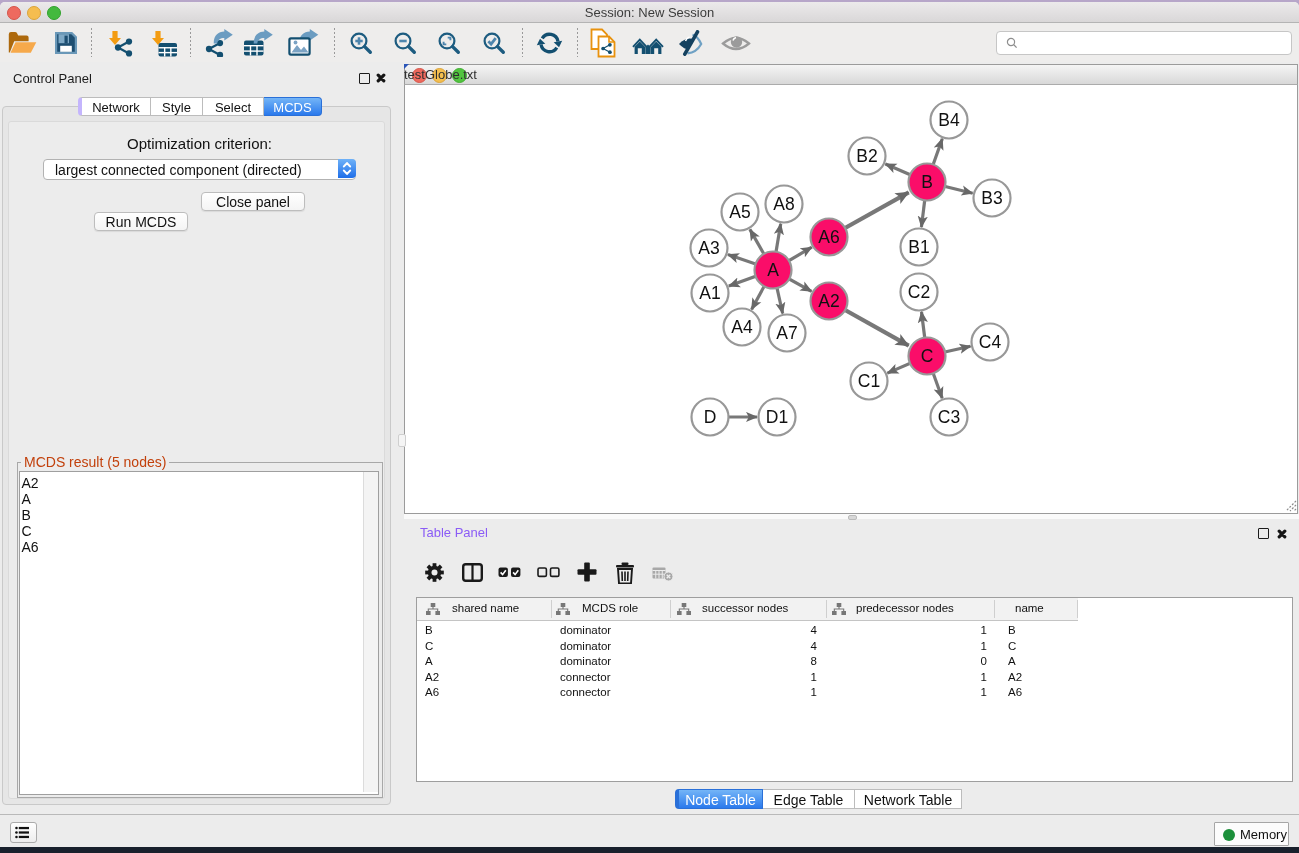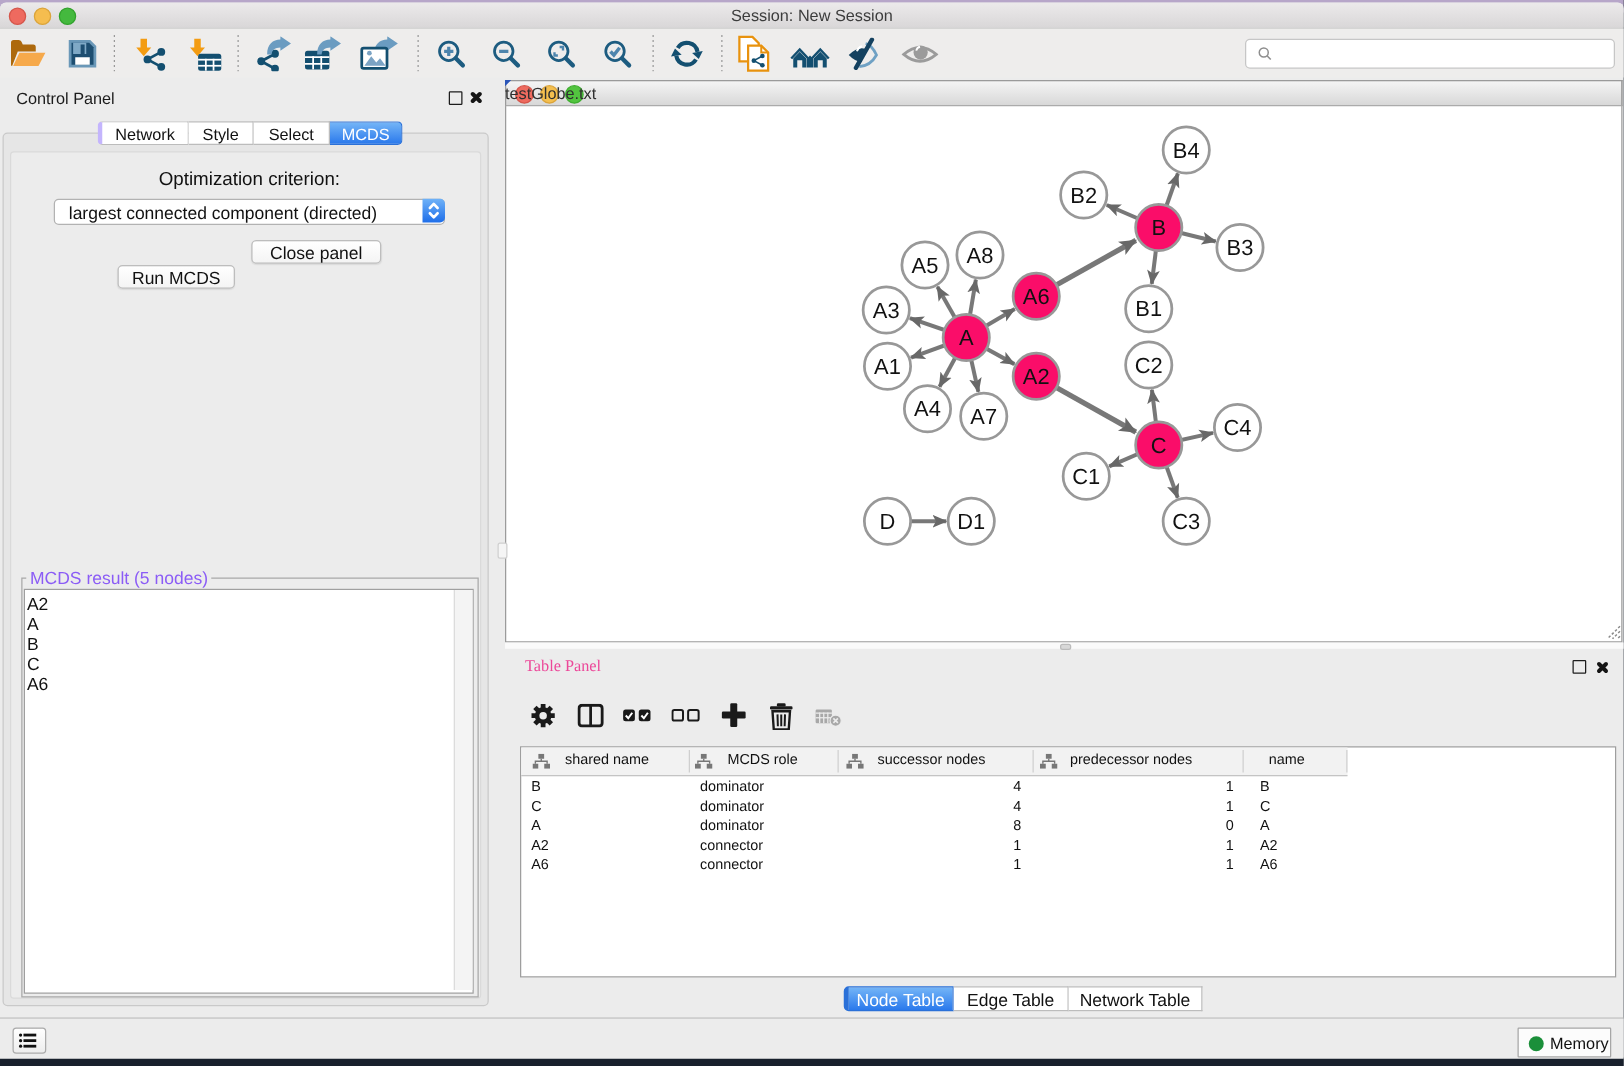--- a/index.html
+++ b/index.html
@@ -35,38 +35,38 @@
 #optlabel{left:4px;top:135px;width:391px;text-align:center;font-size:15px;color:#111;}
 #dropdown{left:43px;top:159px;width:311px;height:19px;background:#fff;
   border:1px solid #b2b2b2;border-radius:4px;}
 #dropdown span{position:absolute;left:11px;top:1.5px;font-size:14px;color:#111;}
 #ddbtn{position:absolute;right:-1px;top:-1px;width:18px;height:19px;
   background:linear-gradient(#6fb2f8,#1e6ee9);border-radius:0 4px 4px 0;}
 .btn{background:linear-gradient(#ffffff,#f4f4f4);border:1px solid #bdbdbd;
   border-radius:4px;font-size:14px;color:#111;text-align:center;height:17px;
   line-height:18px;box-shadow:0 1px 1px rgba(0,0,0,.08);}
 #groupbox{left:17px;top:462px;width:364px;height:334px;border:1px solid #a8a8a8;}
-#grouplegend{left:21px;top:454px;background:#ececec;padding:0 3px;font-size:14px;color:#8b5cf6;}
+#grouplegend{left:21px;top:454px;background:#ececec;padding:0 3px;font-size:14px;color:#c2410c;}
 #mcdslist{left:19px;top:471px;width:358px;height:322px;background:#fff;border:1px solid #9f9f9f;}
 #mcdslist div{position:absolute;left:1.5px;font-size:14px;color:#111;}
 #listscroll{left:363px;top:472px;width:14px;height:320px;background:#f4f4f4;border-left:1px solid #dcdcdc;}
 
 #netwin{left:404px;top:64px;width:894px;height:450px;background:#fff;
   border:1px solid #9b9b9b;box-sizing:border-box;}
 #nettitle{left:404px;top:64px;width:894px;height:21px;box-sizing:border-box;
   background:linear-gradient(#f5f5f5,#d8d8d8);
   border:1px solid #9b9b9b;border-bottom:1px solid #ababab;}
 .tl2{position:absolute;border-radius:50%;width:13px;height:13px;top:68px;}
 #nettitletext{position:absolute;left:404px;width:894px;text-align:left;top:67px;font-size:13px;color:#2f2f2f;}
 
 #hsplit{left:404px;top:514px;width:895px;height:5px;background:#fafafa;}
 #hsplit-handle{left:848px;top:514.5px;width:7px;height:3.5px;background:#d8d8d8;border:0.5px solid #bbb;border-radius:2px;}
 #vsplit-handle{left:398px;top:434px;width:6px;height:11px;background:#f5f5f5;border:1px solid #cfcfcf;border-radius:2px;}
 
-#tp-title{left:420px;top:525px;font-size:13px;color:#ec4899;font-family:Liberation Serif, serif;}
+#tp-title{left:420px;top:525px;font-size:13px;color:#8b5cf6;}
 #tablebox{left:416px;top:597px;width:875px;height:183px;background:#fff;border:1px solid #9e9e9e;}
 #thead{left:0px;top:0px;width:661px;height:22px;background:#f2f2f2;border-bottom:1px solid #c4c4c4;}
 .th{position:absolute;top:4px;font-size:11.5px;color:#111;}
 .thsep{position:absolute;top:2px;width:1px;height:18px;background:#cfcfcf;}
 .td{position:absolute;font-size:11.5px;color:#111;}
 
 #bottomtabs{left:675px;top:789px;}
 #bottomtabs .tab{font-size:14px;line-height:20px;height:20px;}
 #statusline{left:0;top:814px;width:1299px;height:1px;background:#b9b9b9;}
 #statusbar{left:0;top:815px;width:1299px;height:31px;background:#ececec;}

